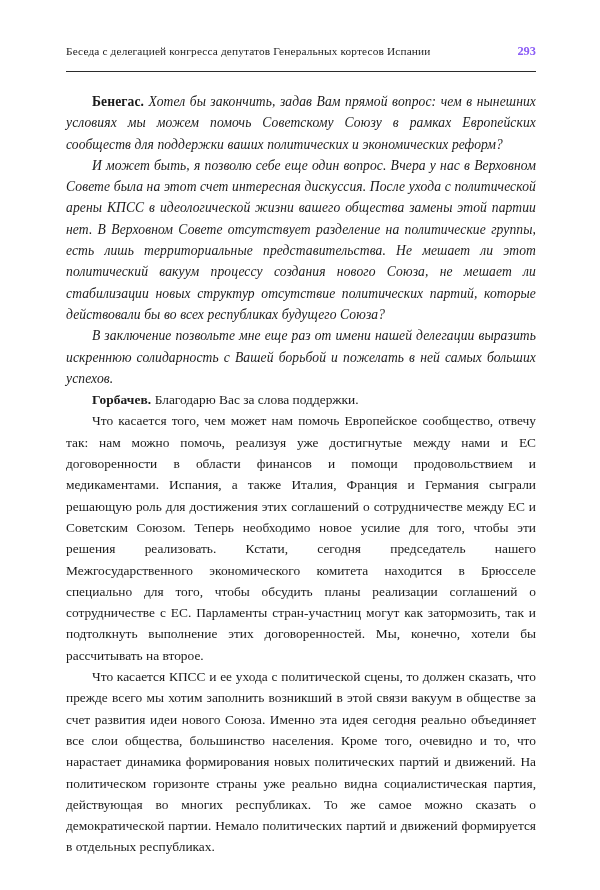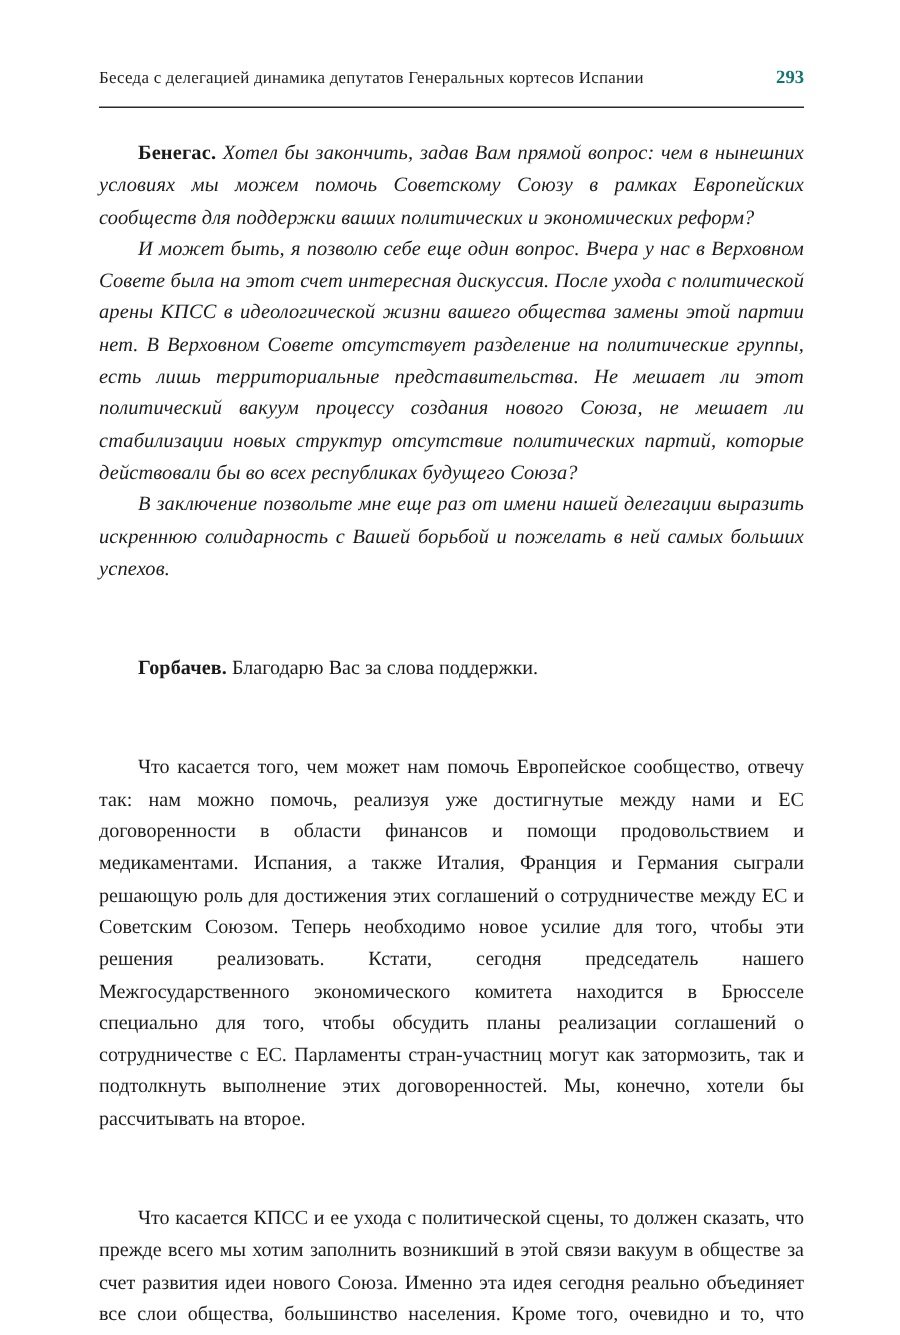--- a/index.html
+++ b/index.html
@@ -37,21 +37,21 @@
   }
   .running-head-title {
     font-size: 11.3px;
     letter-spacing: 0.15px;
     white-space: nowrap;
     color: #1c1c1c;
   }
   .running-head-folio {
     font-size: 12.4px;
     font-weight: 600;
-    color: #0f766e;
+    color: #8b5cf6;
     padding-left: 10px;
   }
   .head-rule {
     position: absolute;
     left: 66px;
     right: 64px;
     top: 71px;
     height: 1px;
     background: #2b2b2b;
   }
@@ -78,37 +78,36 @@
   
   p.italic {
     font-style: italic;
     font-size: 13.6px;
     letter-spacing: 0.1px;
   }
 
   
   p.roman {
     font-style: normal;
-    margin-top: 45px;
   }
 
   .speaker {
     font-weight: bold;
     font-style: normal;
     letter-spacing: 0.1px;
     font-family: Liberation Serif, serif;
   }
 </style>
 </head>
 <body>
 
 <div class="page">
 
   <div class="running-head">
-    <span class="running-head-title">Беседа с делегацией динамика депутатов Генеральных кортесов Испании</span>
+    <span class="running-head-title">Беседа с делегацией конгресса депутатов Генеральных кортесов Испании</span>
     <span class="running-head-folio">293</span>
   </div>
 
   <div class="head-rule"></div>
 
   <div class="textblock">
 
     <p class="para italic"><span class="speaker">Бенегас.</span> <span>Хотел бы закончить, задав Вам прямой вопрос: чем в нынешних условиях мы можем помочь Советскому Союзу в рамках Европейских сообществ для поддержки ваших политических и экономических реформ?</span></p>
 
     <p class="para italic">И может быть, я позволю себе еще один вопрос. Вчера у нас в Верховном Совете была на этот счет интересная дискуссия. После ухода с политической арены КПСС в идеологической жизни вашего общества замены этой партии нет. В Верховном Совете отсутствует разделение на политические группы, есть лишь территориальные представительства. Не мешает ли этот политический вакуум процессу создания нового Союза, не мешает ли стабилизации новых структур отсутствие политических партий, которые действовали бы во всех республиках будущего Союза?</p>

